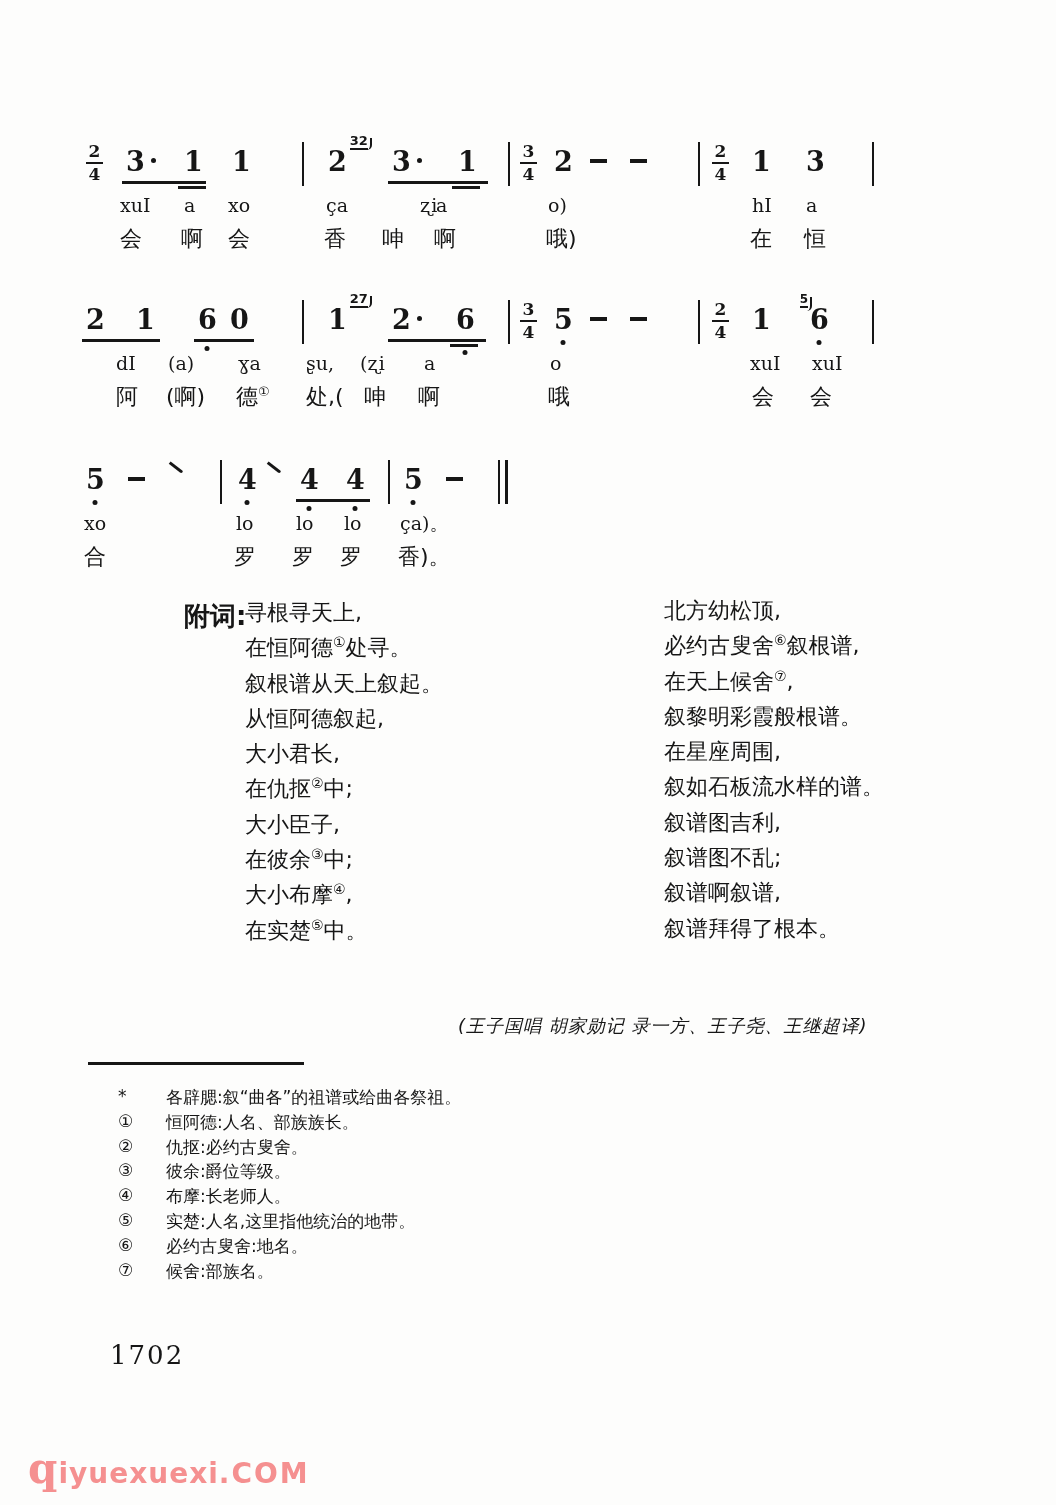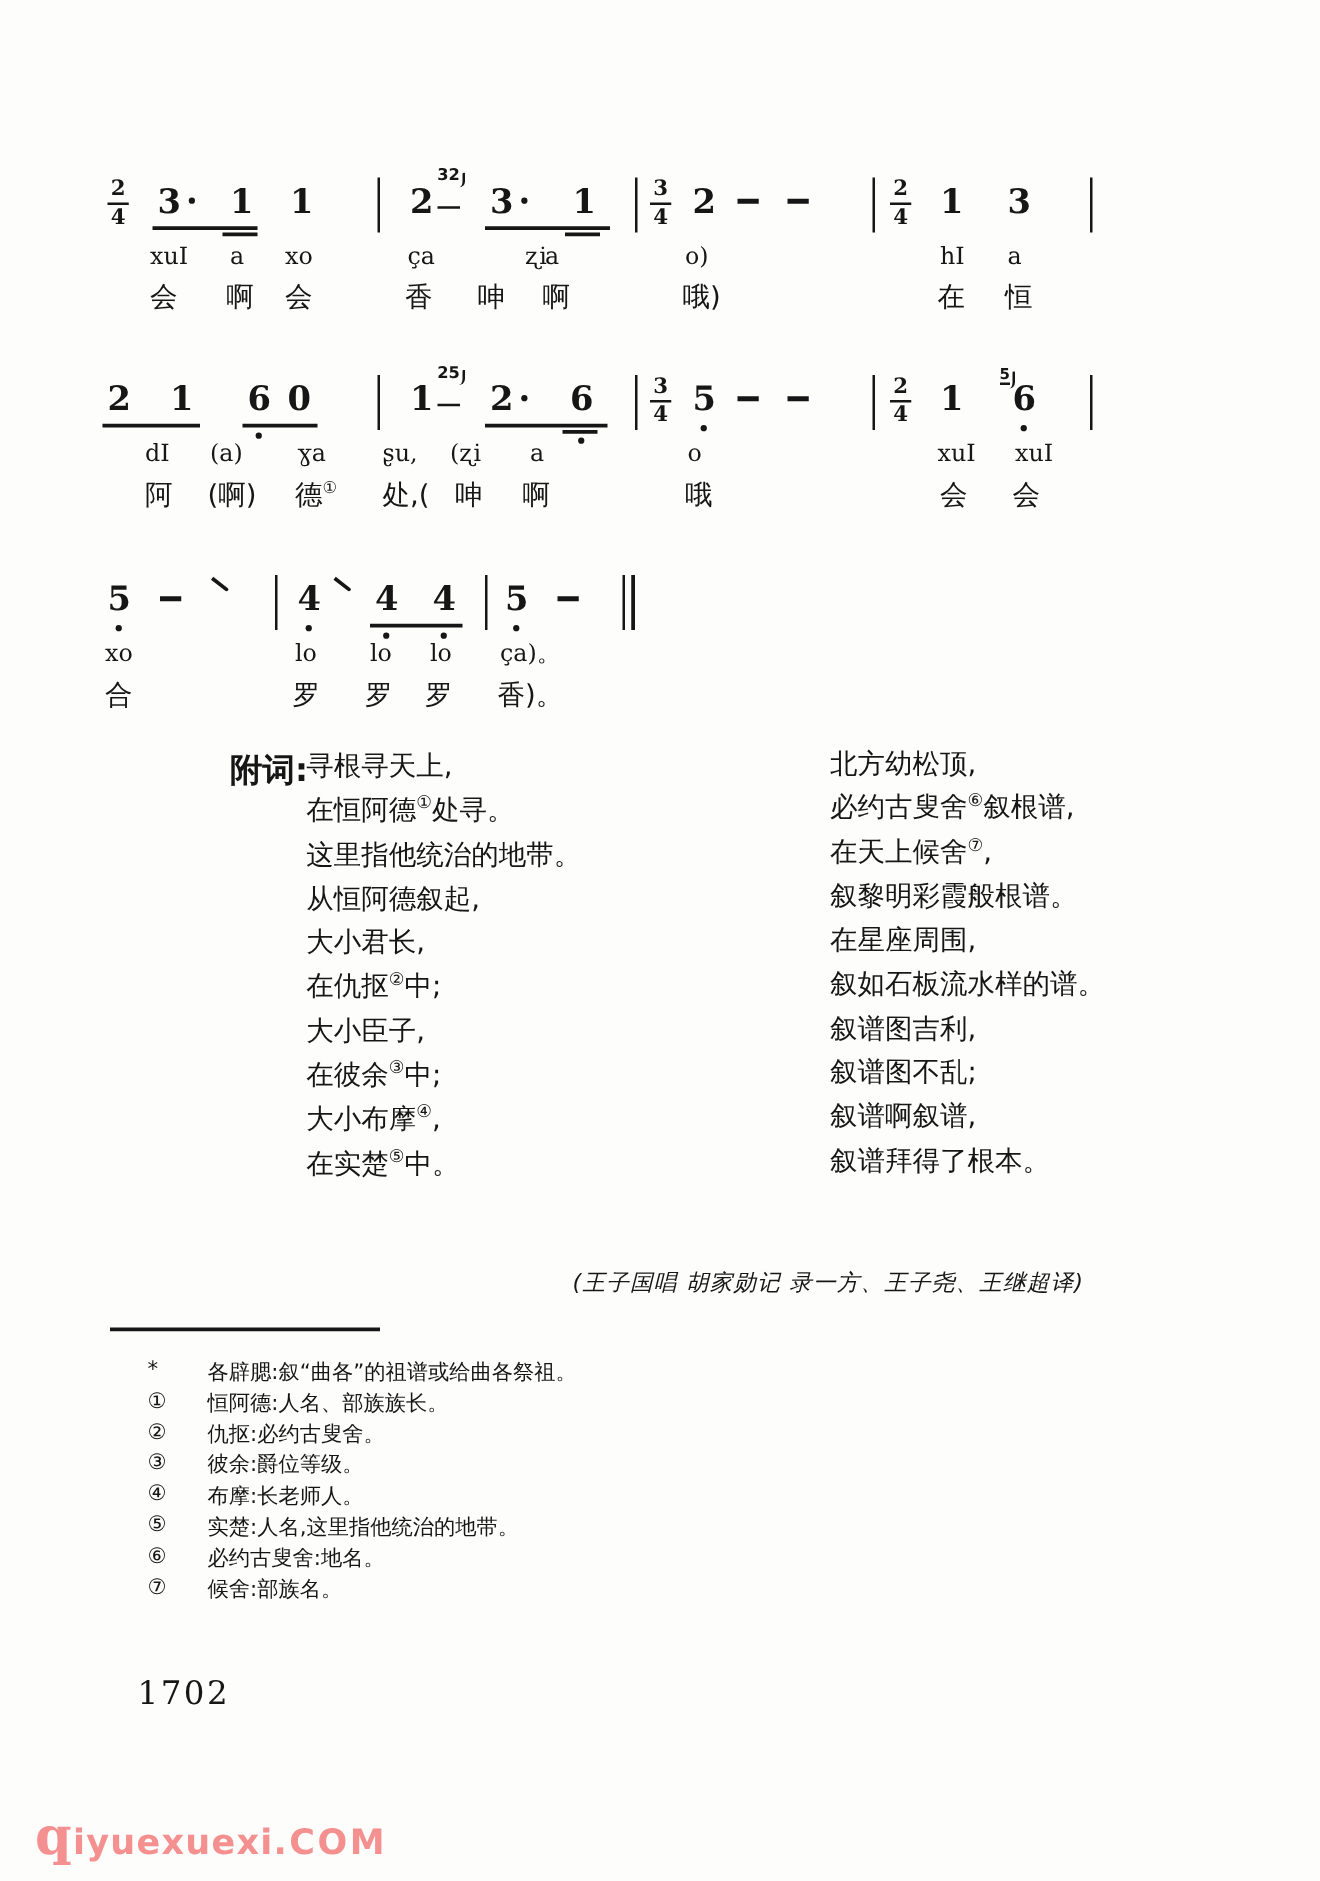--- a/index.html
+++ b/index.html
@@ -8,21 +8,21 @@
 
   
   .music-line{position:absolute;left:0;width:100%;height:120px;}
   .note{position:absolute;top:0;font-family:"DejaVu Serif",serif;font-weight:bold;
         font-size:27px;line-height:1;}
   .dot-after{position:absolute;left:100%;top:10px;margin-left:6px;width:5px;height:5px;
         background:#161616;border-radius:50%;}
   .dot-below{position:absolute;left:50%;transform:translateX(-50%);width:5px;height:5px;
         background:#161616;border-radius:50%;}
   .grace{position:absolute;left:100%;top:-14px;margin-left:3px;font-size:13px;line-height:1;
-        font-family:"DejaVu Sans",sans-serif;border-bottom:2px solid #161616;padding-bottom:18px;}
+        font-family:"DejaVu Sans",sans-serif;border-bottom:2px solid #161616;padding-bottom:1px;}
   .grace::after{content:"";position:absolute;right:-4px;top:4px;width:4px;height:12px;
         border-right:2px solid #161616;border-bottom-right-radius:5px;}
   .grace-b{position:absolute;right:100%;top:-13px;margin-right:2px;font-size:12px;line-height:1;
         font-family:"DejaVu Sans",sans-serif;border-bottom:2px solid #161616;padding-bottom:1px;}
   .grace-b::after{content:"";position:absolute;right:-4px;top:4px;width:4px;height:14px;
         border-right:2px solid #161616;border-bottom-right-radius:5px;}
   .bar{position:absolute;top:-6px;width:2px;height:44px;background:#161616;}
   .endbar{position:absolute;top:-6px;width:5px;height:44px;
         border-left:2px solid #161616;border-right:3px solid #161616;}
   .dash{position:absolute;top:11px;width:17px;height:4px;background:#161616;}
@@ -124,21 +124,21 @@
       <span class="lyr-zh" style="left: 804px;">恒</span>
     </div>
   <div class="music-line" id="ml1" style="top:306px">
       <span class="note" style="left: 86px;">2</span>
       <span class="note" style="left: 136px;">1</span>
       <span class="beam" style="left: 82px; width: 78px; top: 33px;"></span>
       <span class="note" style="left: 198px;">6<span class="dot-below" style="top: 40px;"></span></span>
       <span class="note" style="left: 230px;">0</span>
       <span class="beam" style="left: 194px; width: 60px; top: 33px;"></span>
       <span class="bar" style="left: 302px;"></span>
-      <span class="note" style="left: 328px;">1<span class="grace">25</span></span>
+      <span class="note" style="left: 328px;">1<span class="grace">27</span></span>
       <span class="note" style="left: 392px;">2<span class="dot-after"></span></span>
       <span class="note" style="left: 456px;">6<span class="dot-below" style="top: 44px;"></span></span>
       <span class="beam" style="left: 388px; width: 98px; top: 33px;"></span>
       <span class="beam" style="left: 450px; width: 28px; top: 38px;"></span>
       <span class="bar" style="left: 508px;"></span>
       <span class="ts" style="left: 520px;">
         <span class="tsn">3</span>
         <span class="ln"></span>
         <span class="tsd">4</span>
       </span>
@@ -196,21 +196,21 @@
       <span class="lyr-zh" style="left: 234px;">罗</span>
       <span class="lyr-zh" style="left: 292px;">罗</span>
       <span class="lyr-zh" style="left: 340px;">罗</span>
       <span class="lyr-zh" style="left: 398px;">香)。</span>
     </div>
 
   <div class="fuci-label">附词:</div>
   <div class="fuci-col" id="fuci-left">
       <div class="fuci-line">寻根寻天上,</div>
       <div class="fuci-line">在恒阿德<sup class="">①</sup>处寻。</div>
-      <div class="fuci-line">这里指他统治的地带。</div>
+      <div class="fuci-line">叙根谱从天上叙起。</div>
       <div class="fuci-line">从恒阿德叙起,</div>
       <div class="fuci-line">大小君长,</div>
       <div class="fuci-line">在仇抠<sup class="">②</sup>中;</div>
       <div class="fuci-line">大小臣子,</div>
       <div class="fuci-line">在彼余<sup class="">③</sup>中;</div>
       <div class="fuci-line">大小布摩<sup class="">④</sup>,</div>
       <div class="fuci-line">在实楚<sup class="">⑤</sup>中。</div>
     </div>
   <div class="fuci-col" id="fuci-right">
       <div class="fuci-line">北方幼松顶,</div>

